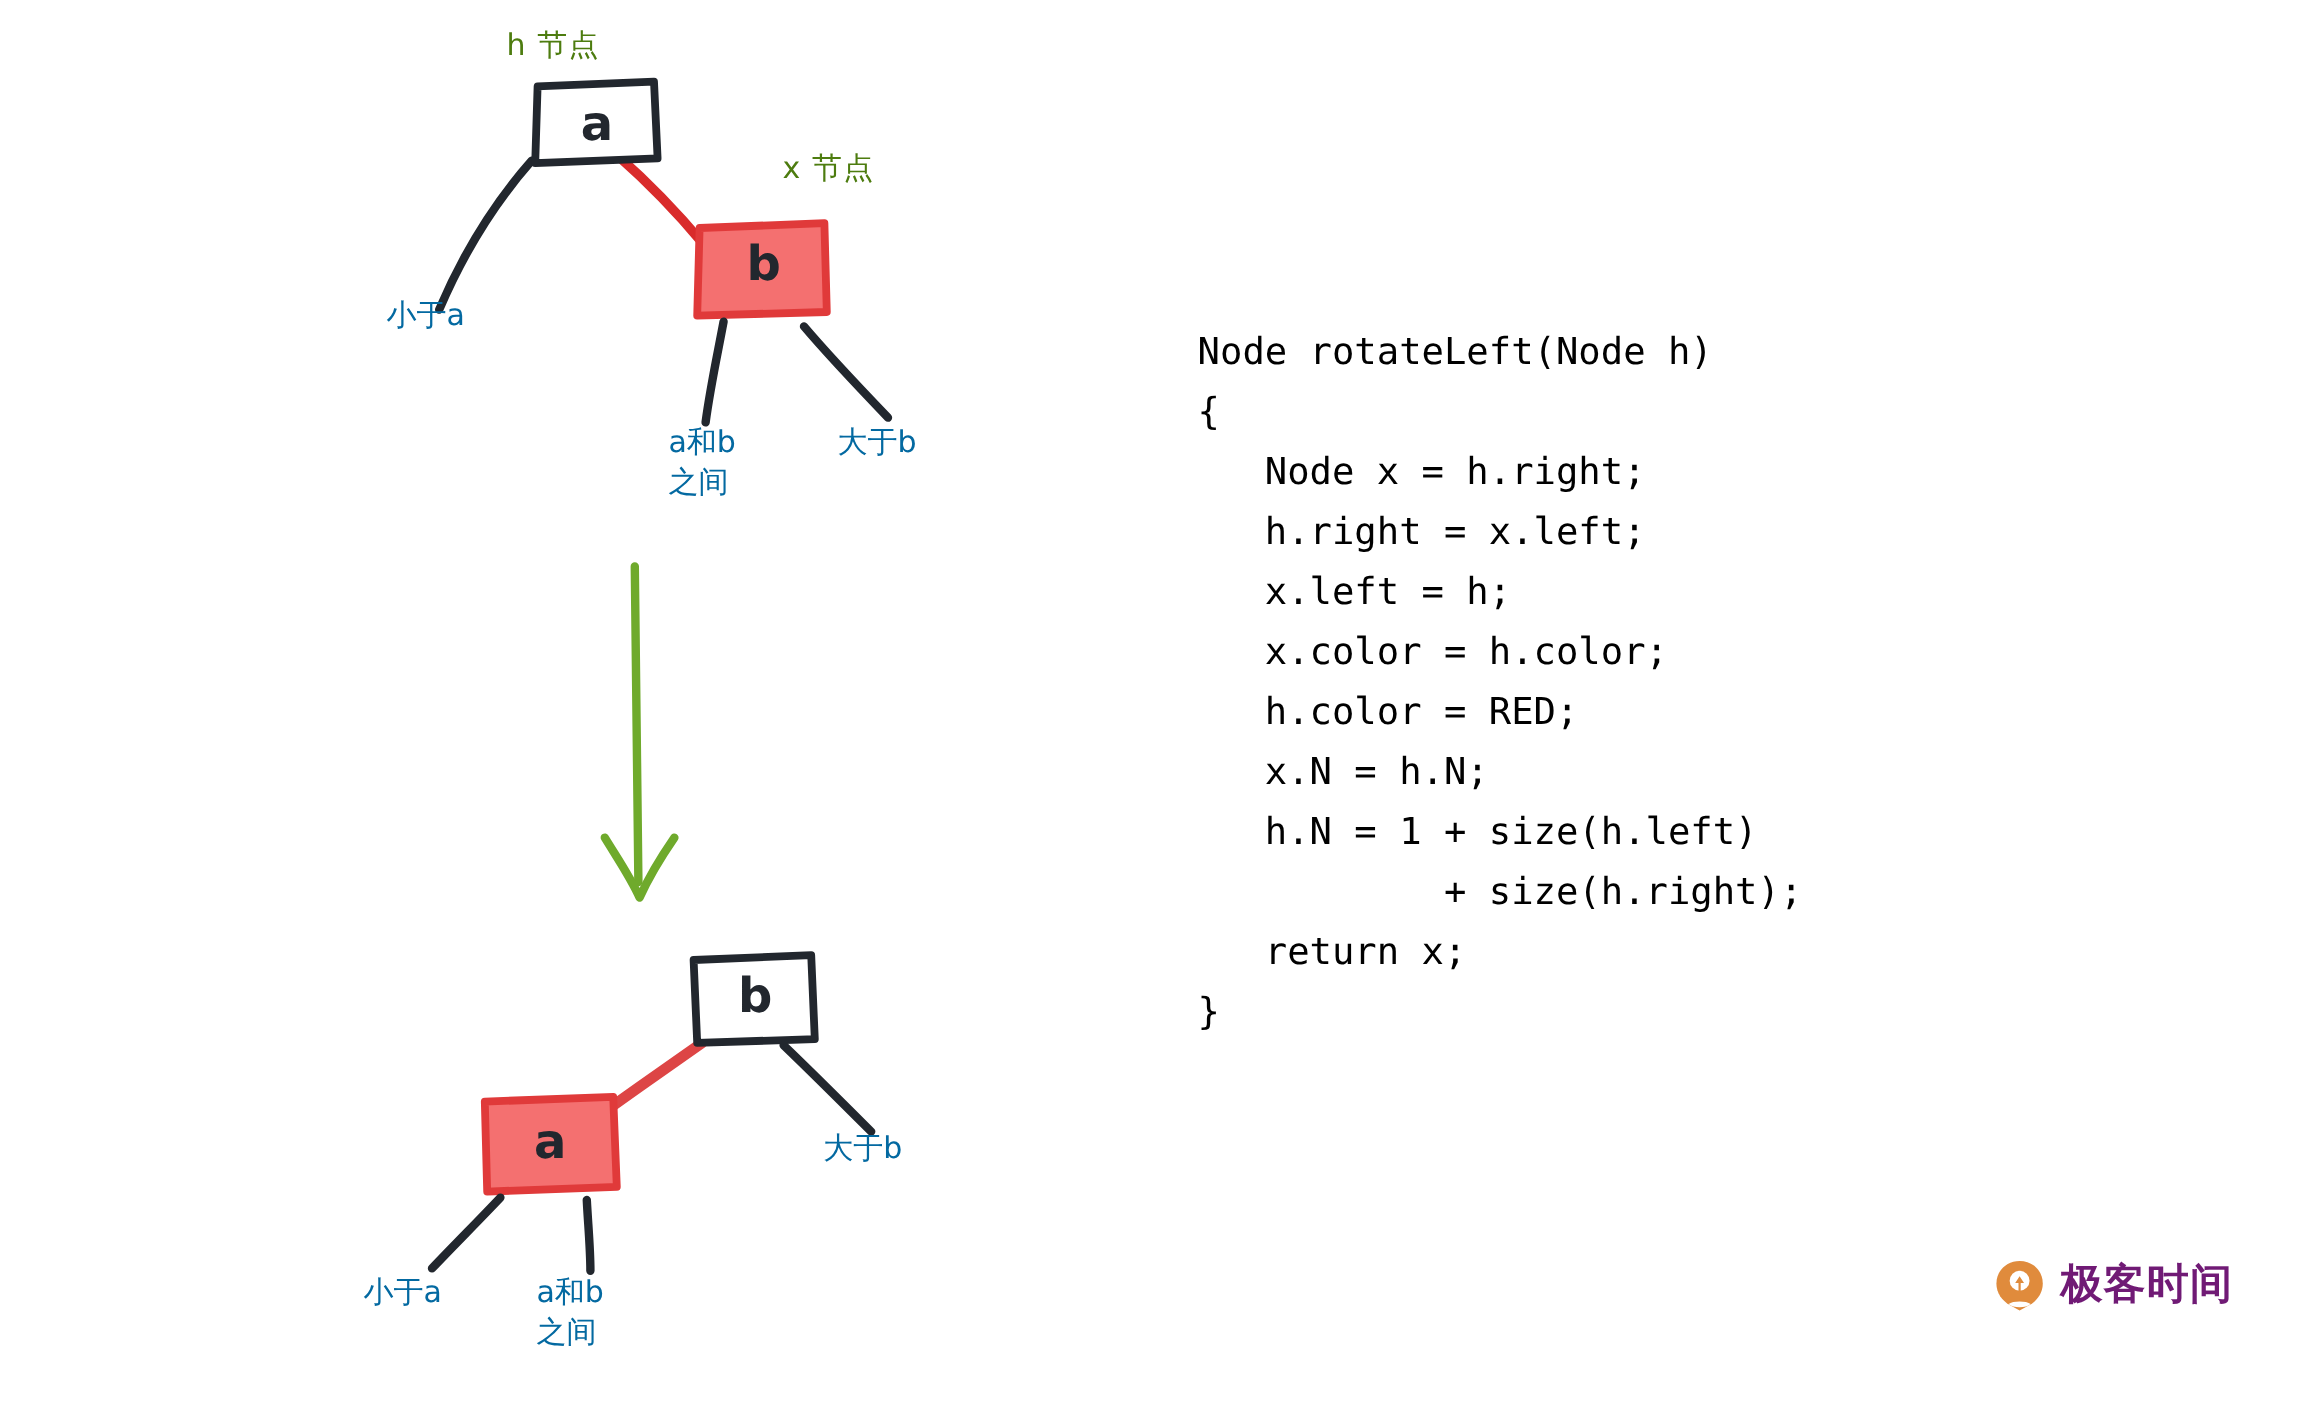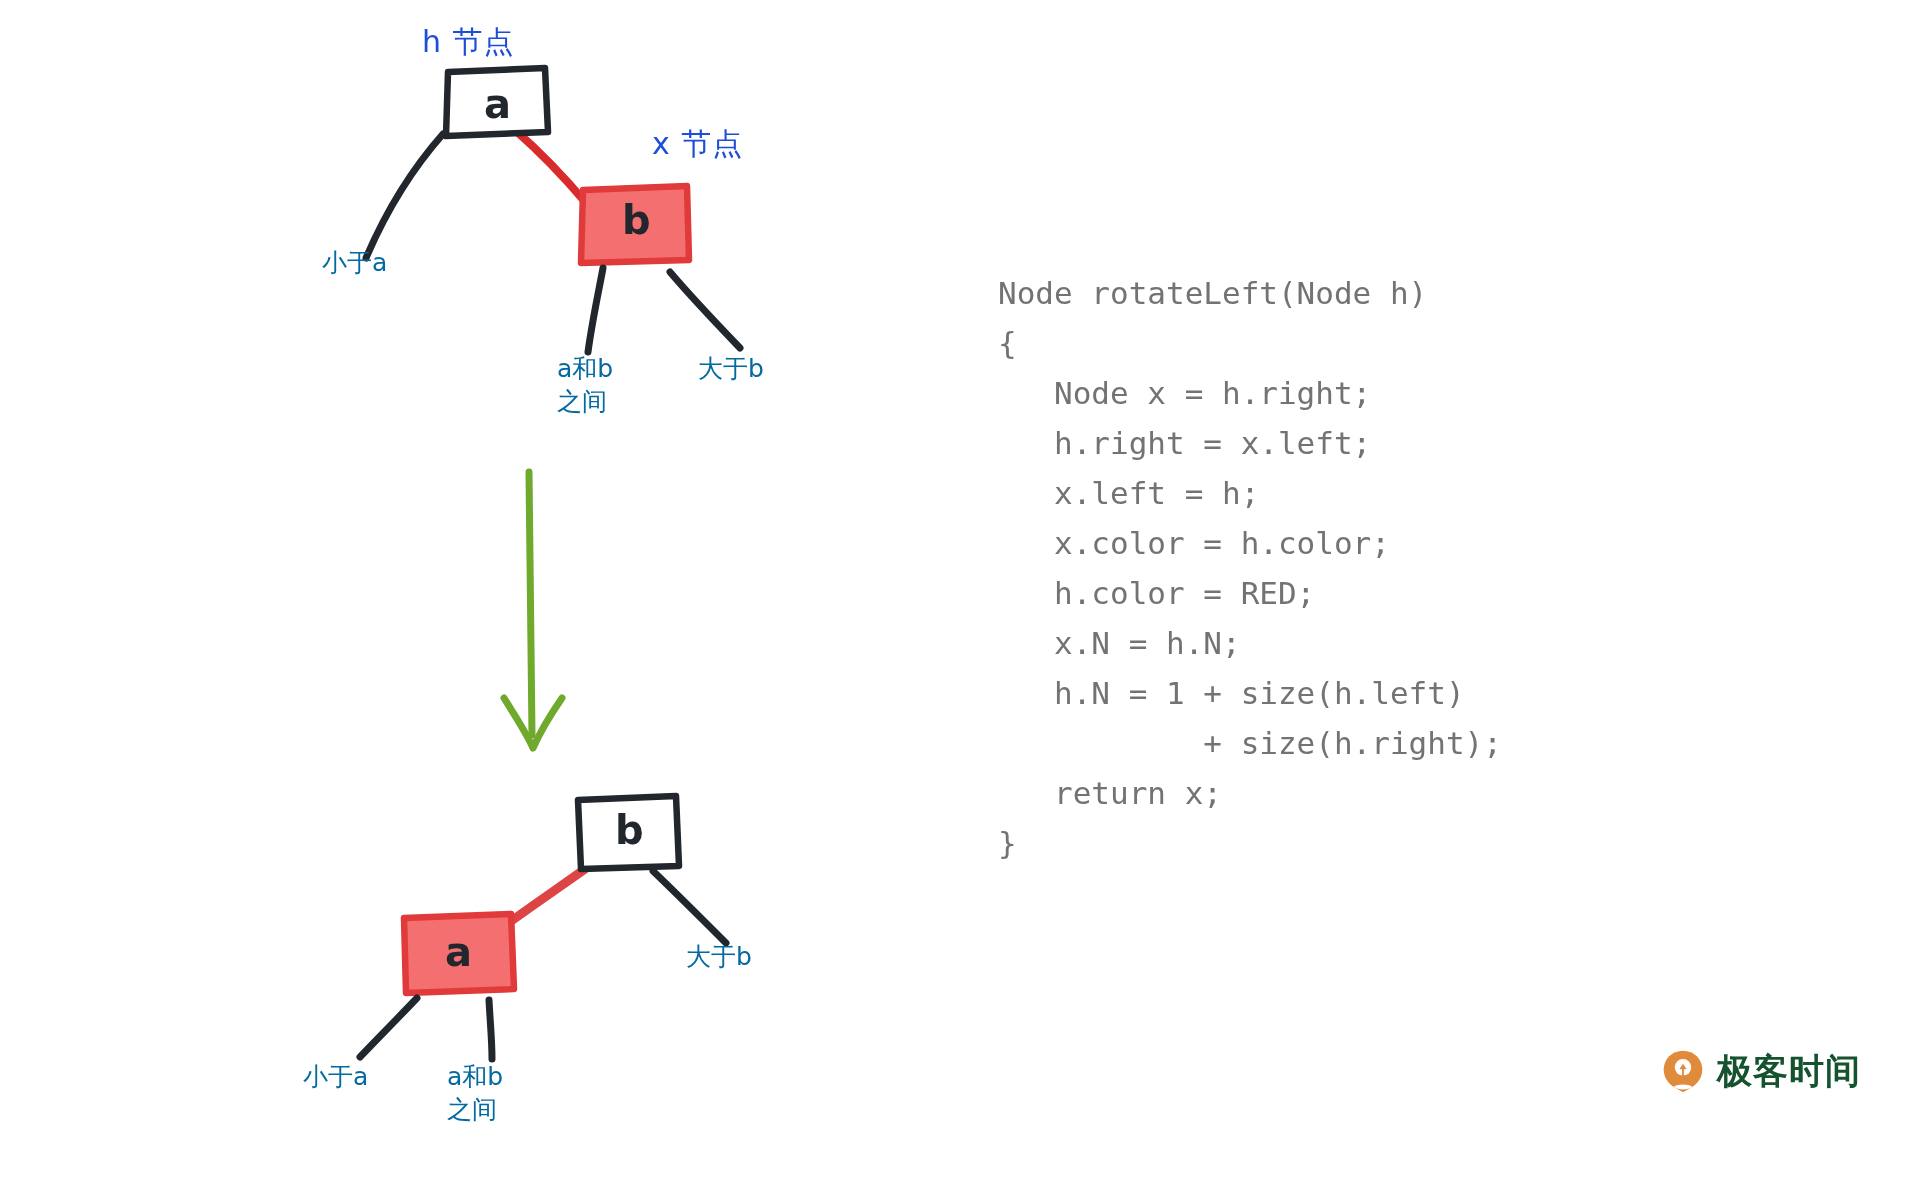--- a/index.html
+++ b/index.html
@@ -48,40 +48,40 @@
     font-family: "DejaVu Sans", "Liberation Sans", sans-serif;
     font-size: 25px;
     color: #0369a1;
     line-height: 1.32;
     white-space: pre-line;
     user-select: none;
   }
   .annot-green {
     position: absolute;
     font-family: "DejaVu Sans", "Liberation Sans", sans-serif;
-    font-size: 30px;
-    color: #1d4ed8;
+    font-size: 25px;
+    color: #4d7c0f;
     line-height: 1.3;
     letter-spacing: 1px;
     user-select: none;
   }
 
   
   #code-panel {
     position: absolute;
     left: 998px;
     top: 268px;
     width: 760px;
   }
   #code-block {
     margin: 0;
     font-family: "DejaVu Sans Mono", "Liberation Mono", monospace;
     font-size: 31px;
     line-height: 50px;
-    color: #737373;
+    color: #000000;
     white-space: pre;
     letter-spacing: 0px;
   }
 
   
   #brand-logo {
     position: absolute;
     left: 1660px;
     top: 1048px;
     display: flex;
@@ -90,21 +90,21 @@
   }
   #brand-mark {
     width: 46px;
     height: 46px;
     flex: 0 0 auto;
   }
   #brand-text {
     font-family: "DejaVu Sans", "Liberation Sans", sans-serif;
     font-size: 35px;
     font-weight: 700;
-    color: #14532d;
+    color: #701a75;
     letter-spacing: 1px;
     line-height: 1;
   }
 </style>
 </head>
 <body>
 
 <div id="canvas-root">
 
   <svg class="diagram-svg" viewBox="0 0 1920 1178" xmlns="http://www.w3.org/2000/svg">

